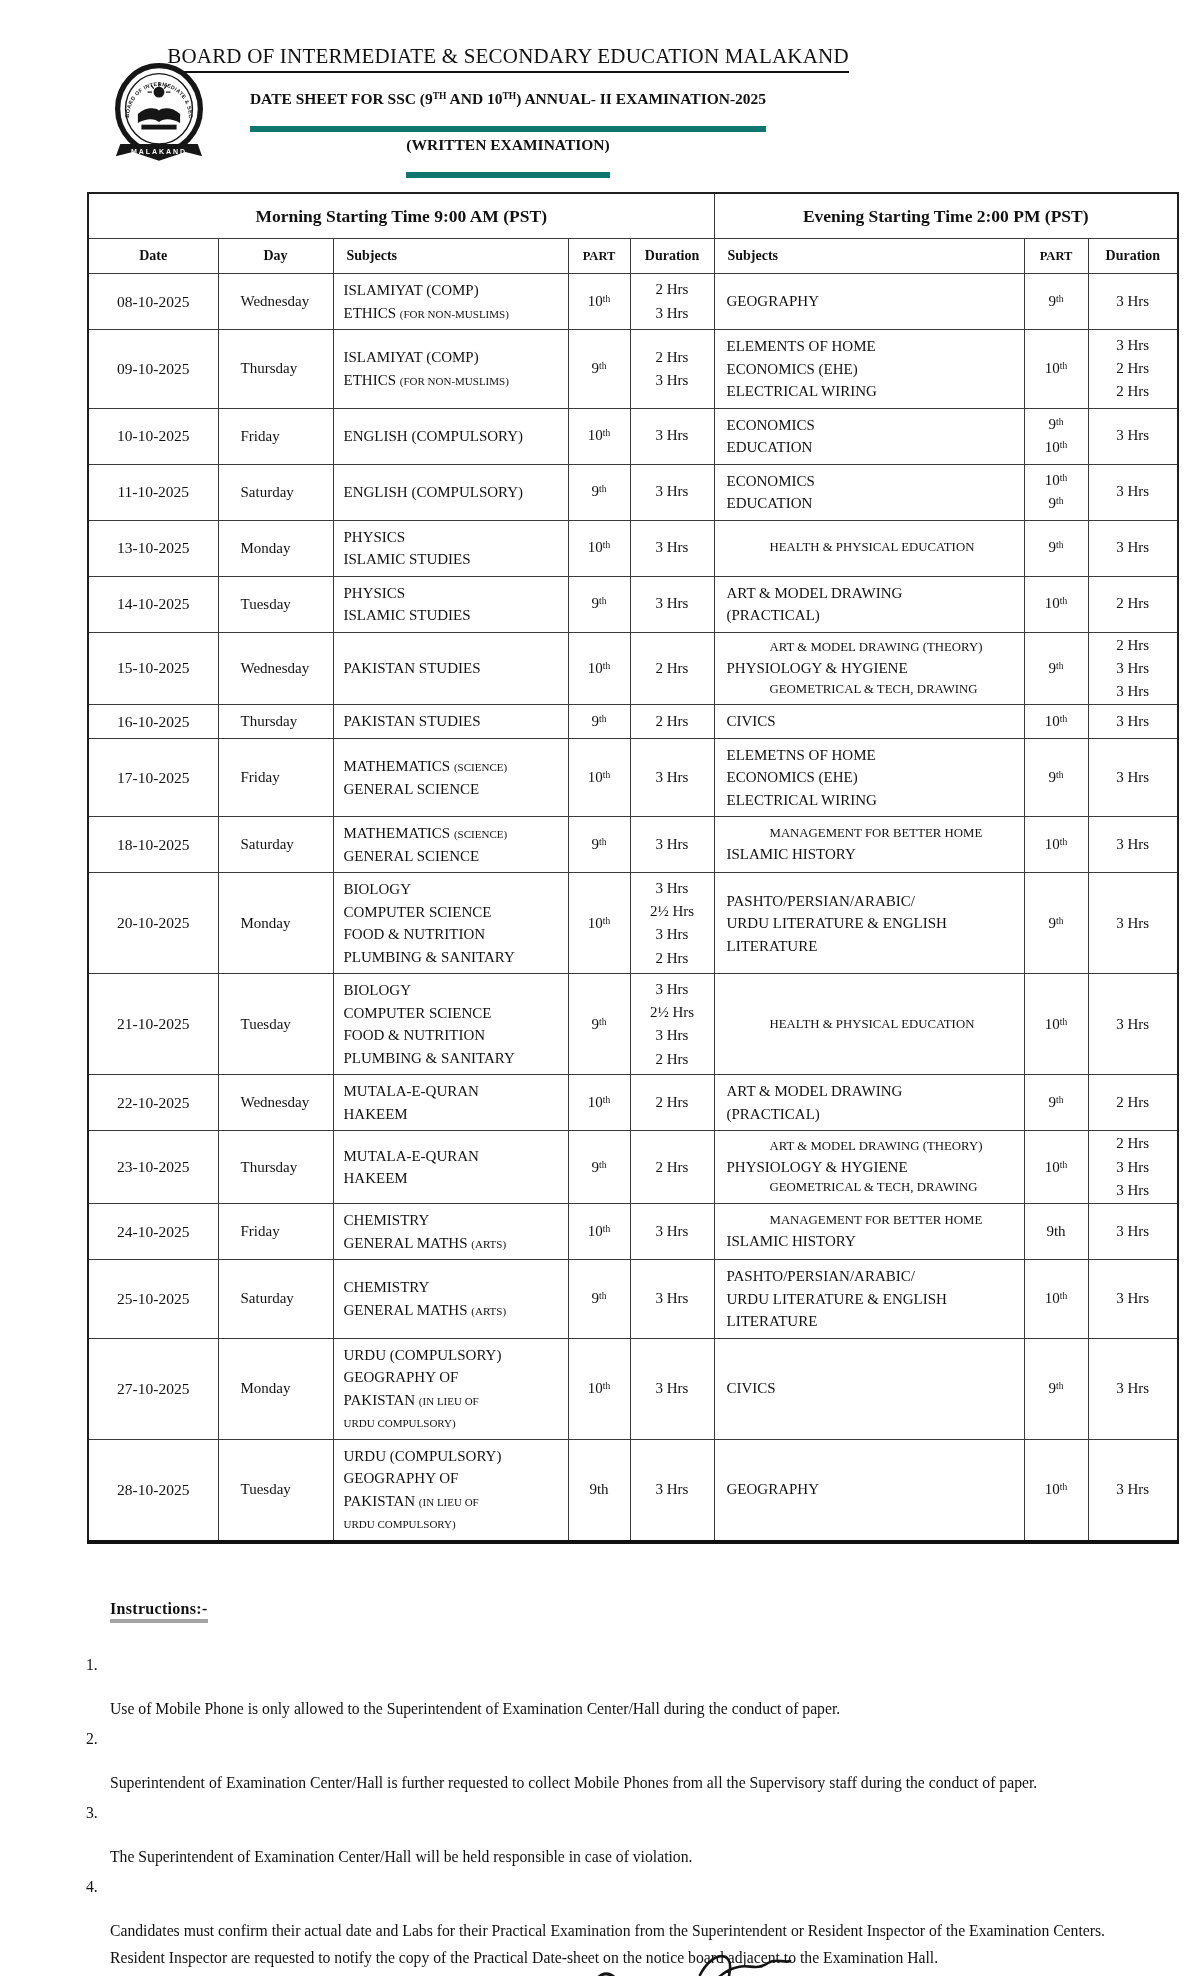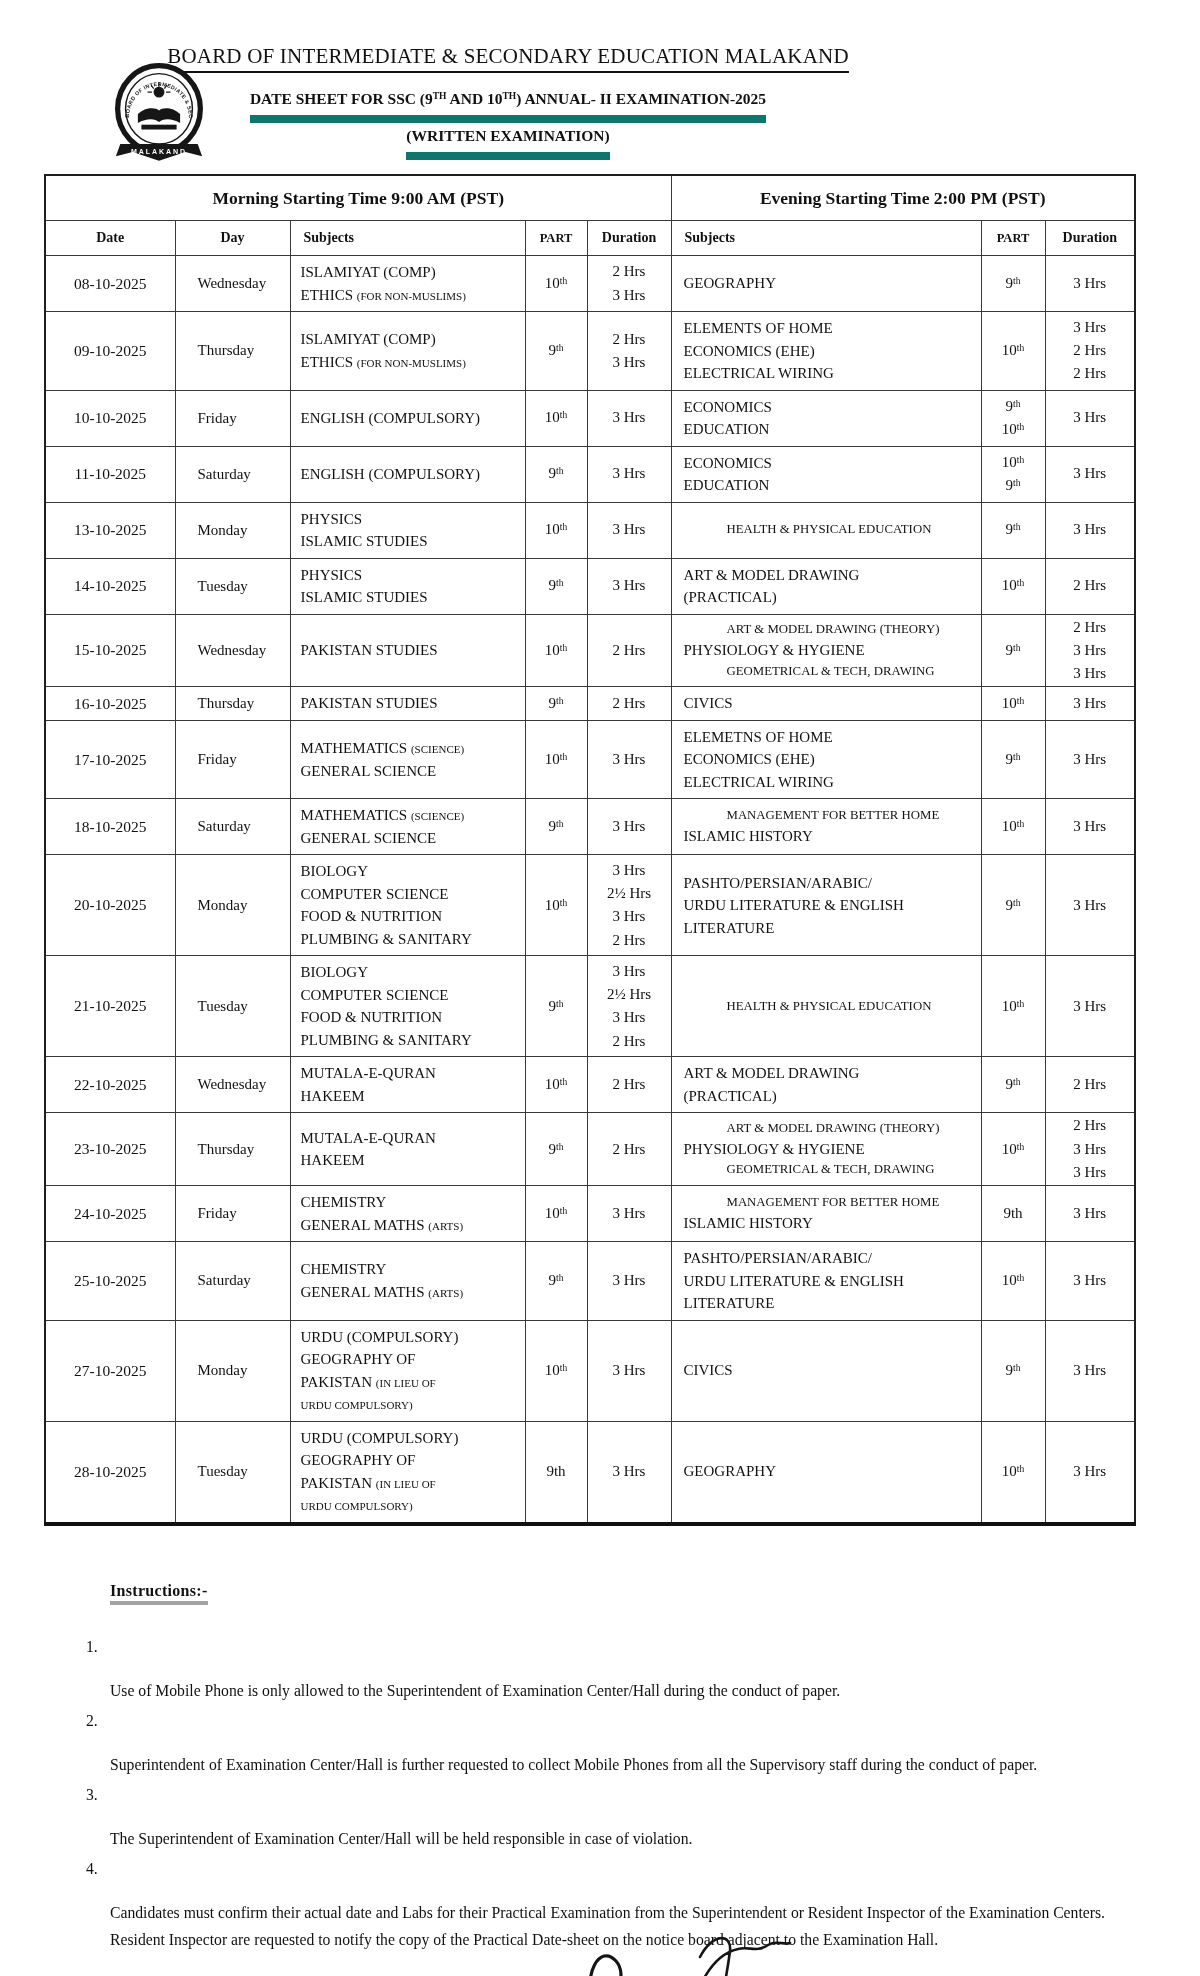--- a/index.html
+++ b/index.html
@@ -7,26 +7,26 @@
         font-family:"Liberation Serif","DejaVu Serif",serif;color:#111;overflow:hidden;}
 
   
   .hdr{position:relative;padding-top:44px;}
   .logo{position:absolute;left:115px;top:62px;width:88px;height:106px;}
   .titles{width:900px;margin-left:58px;text-align:center;}
   .board-title{display:inline-block;font-size:21px;font-weight:normal;letter-spacing:.2px;
                border-bottom:2.5px solid #111;padding-bottom:2px;white-space:nowrap;}
   .sub1{margin-top:17px;}
   .sub1 .u, .sub2 .u{display:inline-block;font-size:15.5px;font-weight:bold;
-               border-bottom:8px solid #0f766e;padding-bottom:7px;white-space:nowrap;}
+               border-bottom:6px solid #0f766e;padding-bottom:18px;white-space:nowrap;}
   .sub2{margin-top:4px;}
   .sup-th{font-size:9.5px;position:relative;top:-5px;}
 
   
-  table.ds{border-collapse:collapse;margin:14px 0 0 44px;table-layout:fixed;
+  table.ds{border-collapse:collapse;margin:14px 0 0 87px;table-layout:fixed;
            border:2.5px solid #1f1f1f;border-bottom:4px solid #111;}
   table.ds th,table.ds td{border:1.6px solid #3a3a3a;vertical-align:middle;}
   .band th{height:42px;font-size:17.5px;font-weight:bold;text-align:center;}
   .cols th{height:32px;font-size:14px;font-weight:bold;}
   .cols .h-sub{text-align:left;padding-left:13px;}
   .cols .h-part{font-size:12.5px;}
   td{font-size:15px;}
   .c-date{text-align:center;font-size:15.5px;}
   .c-day{padding-left:22px;}
   .c-sub{padding:5px 4px 5px 10px;line-height:1.5;}

